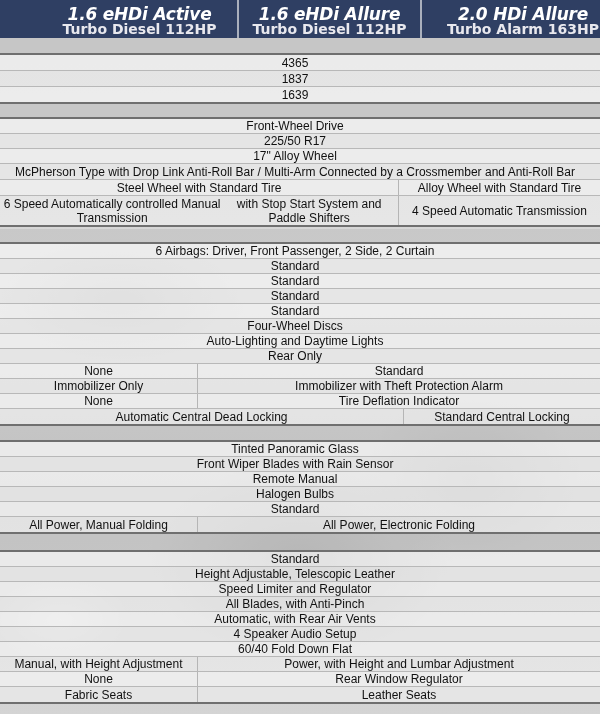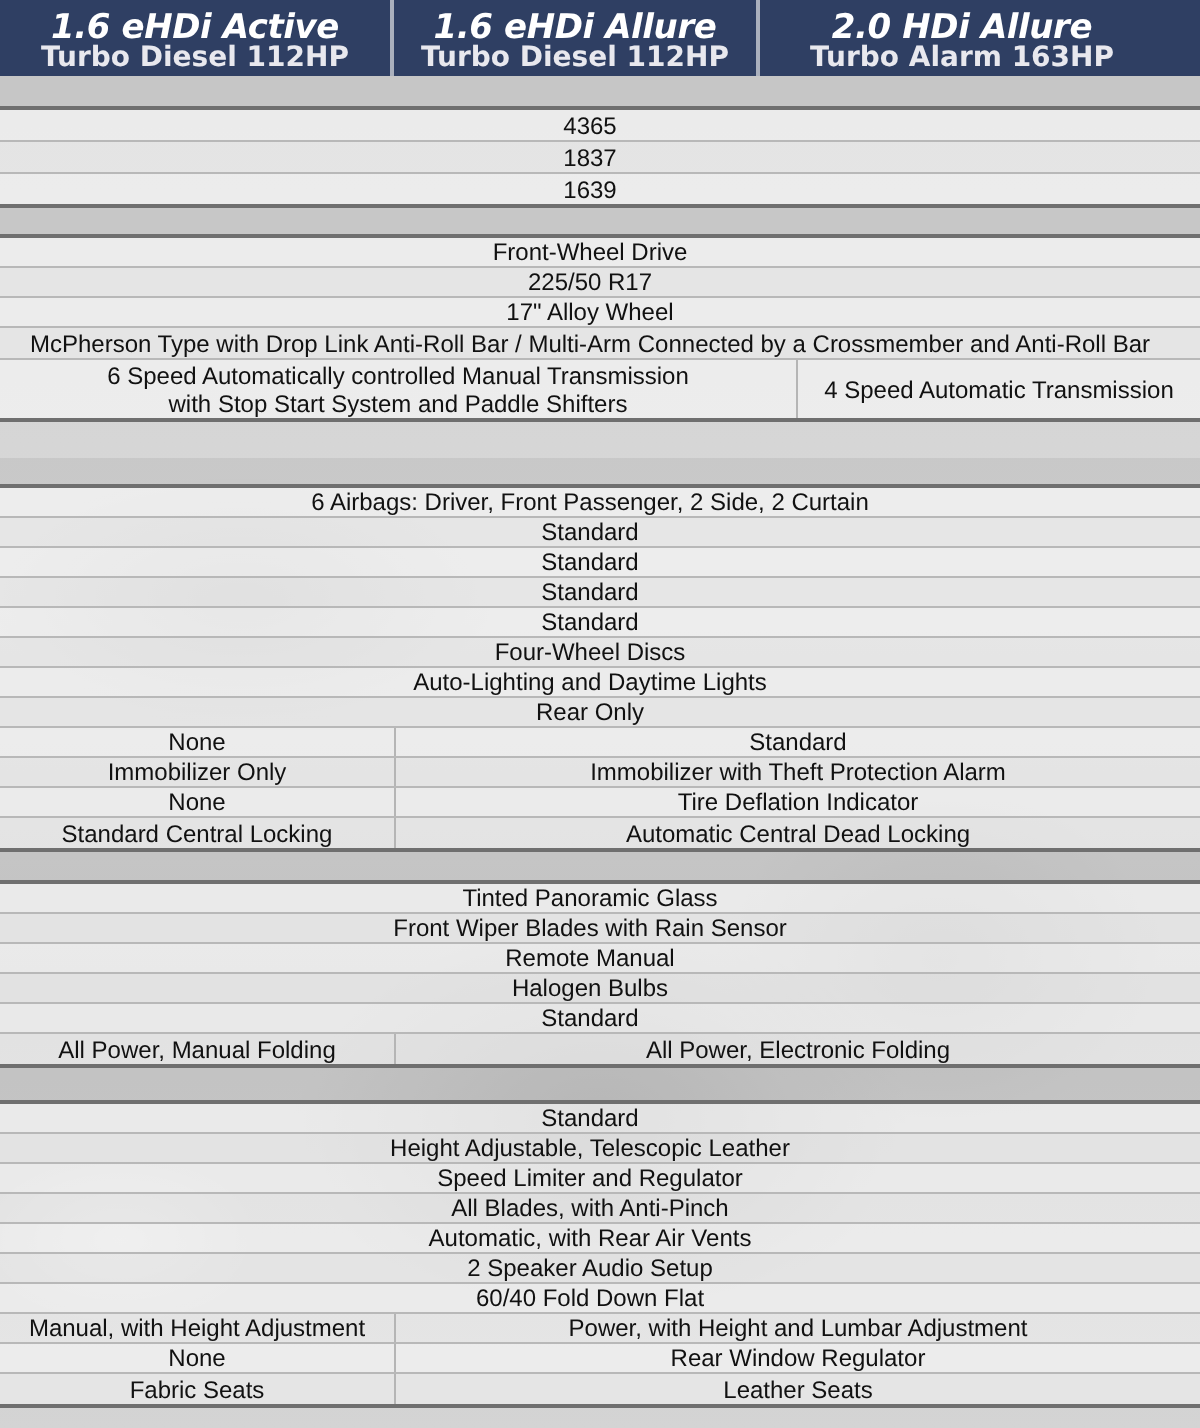--- a/index.html
+++ b/index.html
@@ -13,21 +13,21 @@
   .bg-art {
     position: absolute; inset: 0; pointer-events: none;
     background:
       radial-gradient(ellipse 180px 90px at 120px 300px, rgba(160,160,160,0.35), transparent 70%),
       radial-gradient(ellipse 220px 140px at 300px 560px, rgba(120,120,120,0.35), transparent 70%),
       radial-gradient(ellipse 160px 120px at 470px 480px, rgba(140,140,140,0.3), transparent 70%),
       radial-gradient(ellipse 100px 60px at 60px 620px, rgba(255,255,255,0.35), transparent 70%);
   }
   .header {
     position: absolute; left: 0; top: 0; width: 600px; height: 38px;
-    background: #2f3f63; display: flex;
+    background: #2f3f63; display: flex; padding-left: 42px;
   }
   .hcol {
     flex: 0 0 auto; height: 38px; text-align: center; color: #fff;
     border-right: 2px solid #aab0bd;
     display: flex; flex-direction: column; justify-content: center; align-items: center;
   }
   .hcol:last-child { border-right: none; }
   .hcol .t { font-family: "DejaVu Sans", sans-serif; font-weight: bold; font-style: italic; font-size: 17px; line-height: 20px; letter-spacing: -0.2px; }
   .hcol .s { font-family: "DejaVu Sans", sans-serif; font-weight: bold; font-size: 14px; line-height: 11px; color: #e8e8ee; }
   .gap {
@@ -97,22 +97,26 @@
     </div>
   <div class="row" style="height:15px">
       <div class="cell span3">225/50 R17</div>
     </div>
   <div class="row" style="height:15px">
       <div class="cell span3">17" Alloy Wheel</div>
     </div>
   <div class="row" style="height:16px">
       <div class="cell span3">McPherson Type with Drop Link Anti-Roll Bar / Multi-Arm Connected by a Crossmember and Anti-Roll Bar</div>
     </div>
+  <div class="row" style="height:16px">
+    <div class="cell span2a">Steel Wheel with Standard Tire</div>
+    <div class="cell span1b">Alloy Wheel with Standard Tire</div>
+  </div>
   <div class="row" style="height:31px">
-    <div class="cell span2a" style="flex-direction:column">
+    <div class="cell span2a" style="flex-direction:row">
       <span>6 Speed Automatically controlled Manual Transmission</span>
       <span>with Stop Start System and Paddle Shifters</span>
     </div>
     <div class="cell span1b">4 Speed Automatic Transmission</div>
   </div>
 </div>
 
 <div class="gap" style="top:229px;height:15px"></div>
 
 <div class="section" style="top:244px">
@@ -146,22 +150,22 @@
   </div>
   <div class="row" style="height:15px">
     <div class="cell span1">Immobilizer Only</div>
     <div class="cell span2">Immobilizer with Theft Protection Alarm</div>
   </div>
   <div class="row" style="height:15px">
     <div class="cell span1">None</div>
     <div class="cell span2">Tire Deflation Indicator</div>
   </div>
   <div class="row" style="height:17px">
+    <div class="cell span2">Automatic Central Dead Locking</div>
     <div class="cell span1">Standard Central Locking</div>
-    <div class="cell span2">Automatic Central Dead Locking</div>
   </div>
 </div>
 
 <div class="gap" style="top:426px;height:16px"></div>
 
 <div class="section" style="top:442px">
   <div class="row" style="height:15px">
       <div class="cell span3">Tinted Panoramic Glass</div>
     </div>
   <div class="row" style="height:15px">
@@ -194,21 +198,21 @@
   <div class="row" style="height:15px">
       <div class="cell span3">Speed Limiter and Regulator</div>
     </div>
   <div class="row" style="height:15px">
       <div class="cell span3">All Blades, with Anti-Pinch</div>
     </div>
   <div class="row" style="height:15px">
       <div class="cell span3">Automatic, with Rear Air Vents</div>
     </div>
   <div class="row" style="height:15px">
-      <div class="cell span3">2 Speaker Audio Setup</div>
+      <div class="cell span3">4 Speaker Audio Setup</div>
     </div>
   <div class="row" style="height:15px">
       <div class="cell span3">60/40 Fold Down Flat</div>
     </div>
   <div class="row" style="height:15px">
     <div class="cell span1">Manual, with Height Adjustment</div>
     <div class="cell span2">Power, with Height and Lumbar Adjustment</div>
   </div>
   <div class="row" style="height:15px">
     <div class="cell span1">None</div>

